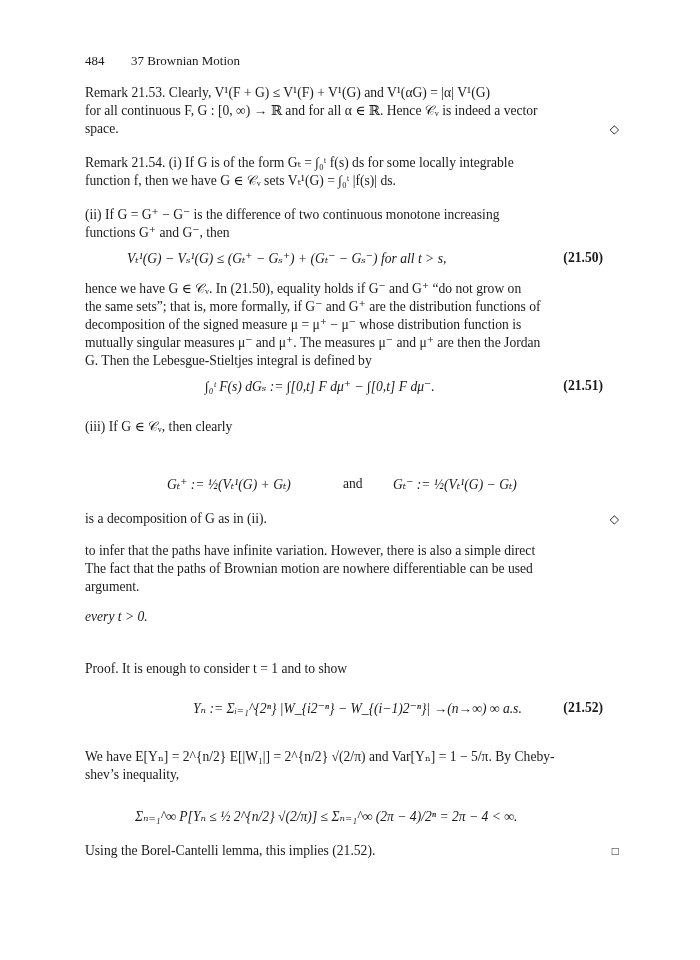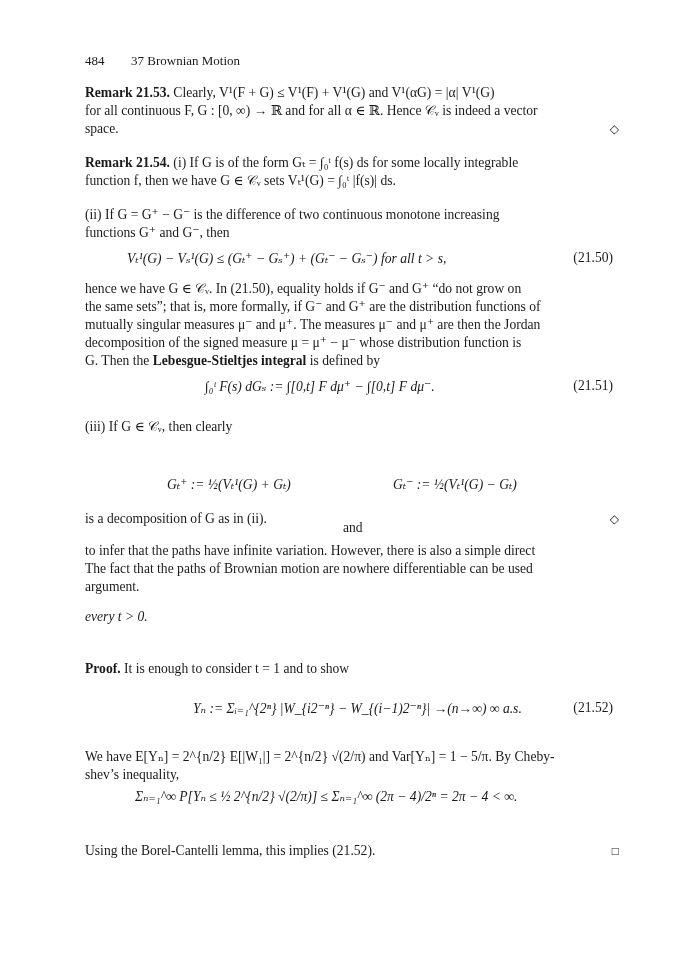--- a/index.html
+++ b/index.html
@@ -3,27 +3,27 @@
 <meta charset="utf-8">
 <style>
   html, body { margin: 0; padding: 0; background: #ffffff; }
   body { width: 700px; height: 960px; position: relative; overflow: hidden;
          font-family: "Liberation Serif", "DejaVu Serif", serif; color: #1a1a1a; font-size: 13.6px; }
   .page { position: absolute; left: 85px; top: 0; width: 534px; }
   .abs { position: absolute; left: 0; width: 534px; }
   .line { line-height: 18px; text-align: justify; }
   .running-head { top: 53px; font-size: 13px; }
   .running-head .pg { display: inline-block; width: 46px; }
-  b { font-weight: bold; }
+  b { font-weight: normal; }
   i, .m { font-style: italic; }
-  .r { font-style: normal; margin-top: 44px; }
+  .r { font-style: normal; }
   .qed { position: absolute; right: 0; font-style: normal; font-size: 12px; }
   .eq { position: absolute; left: 0; width: 534px; height: 40px; }
   .eq .body { position: absolute; white-space: nowrap; }
-  .eq .num { position: absolute; right: 6px; }
+  .eq .num { position: absolute; right: 16px; font-weight: bold; }
 </style>
 </head>
 <body>
 
 <div class="page">
 
   <div class="abs running-head">
     <span class="pg">484</span><span>37  Brownian Motion</span>
   </div>
 
@@ -44,22 +44,22 @@
   </div>
 
   <div class="eq" style="top:250px">
     <span class="body m" style="left:42px">Vₜ¹(G) − Vₛ¹(G) ≤ (Gₜ⁺ − Gₛ⁺) + (Gₜ⁻ − Gₛ⁻)     for all  t &gt; s,</span>
     <span class="num">(21.50)</span>
   </div>
 
   <div class="abs" style="top:280px">
     <div class="line">hence we have G ∈ 𝒞ᵥ. In (21.50), equality holds if G⁻ and G⁺ “do not grow on</div>
     <div class="line">the same sets”; that is, more formally, if G⁻ and G⁺ are the distribution functions of</div>
+    <div class="line">decomposition of the signed measure μ = μ⁺ − μ⁻ whose distribution function is</div>
     <div class="line">mutually singular measures μ⁻ and μ⁺. The measures μ⁻ and μ⁺ are then the Jordan</div>
-    <div class="line">decomposition of the signed measure μ = μ⁺ − μ⁻ whose distribution function is</div>
     <div class="line"><span>G. Then the </span><b>Lebesgue-Stieltjes integral</b><span> is defined by</span></div>
   </div>
 
   <div class="eq" style="top:378px">
     <span class="body m" style="left:120px">∫₀ᵗ F(s) dGₛ := ∫[0,t] F dμ⁺ − ∫[0,t] F dμ⁻.</span>
     <span class="num">(21.51)</span>
   </div>
 
   <div class="abs" style="top:418px">
     <div class="line">(iii)   If G ∈ 𝒞ᵥ, then clearly</div>
@@ -92,21 +92,21 @@
   <div class="eq" style="top:700px">
     <span class="body m" style="left:108px">Yₙ := Σᵢ₌₁^{2ⁿ} |W_{i2⁻ⁿ} − W_{(i−1)2⁻ⁿ}|  →(n→∞)  ∞   a.s.</span>
     <span class="num">(21.52)</span>
   </div>
 
   <div class="abs" style="top:748px">
     <div class="line">We have E[Yₙ] = 2^{n/2} E[|W₁|] = 2^{n/2} √(2/π) and Var[Yₙ] = 1 − 5/π. By Cheby-</div>
     <div class="line">shev’s inequality,</div>
   </div>
 
-  <div class="eq" style="top:788px">
+  <div class="eq" style="top:808px">
     <span class="body m" style="left:50px">Σₙ₌₁^∞ P[Yₙ ≤ ½ 2^{n/2} √(2/π)] ≤ Σₙ₌₁^∞ (2π − 4)/2ⁿ = 2π − 4 &lt; ∞.</span>
   </div>
 
   <div class="abs" style="top:842px">
     <div class="line" style="position:relative"><span>Using the Borel-Cantelli lemma, this implies (21.52).</span><span class="qed">□</span></div>
   </div>
 
 </div>
 
 </body></html>

